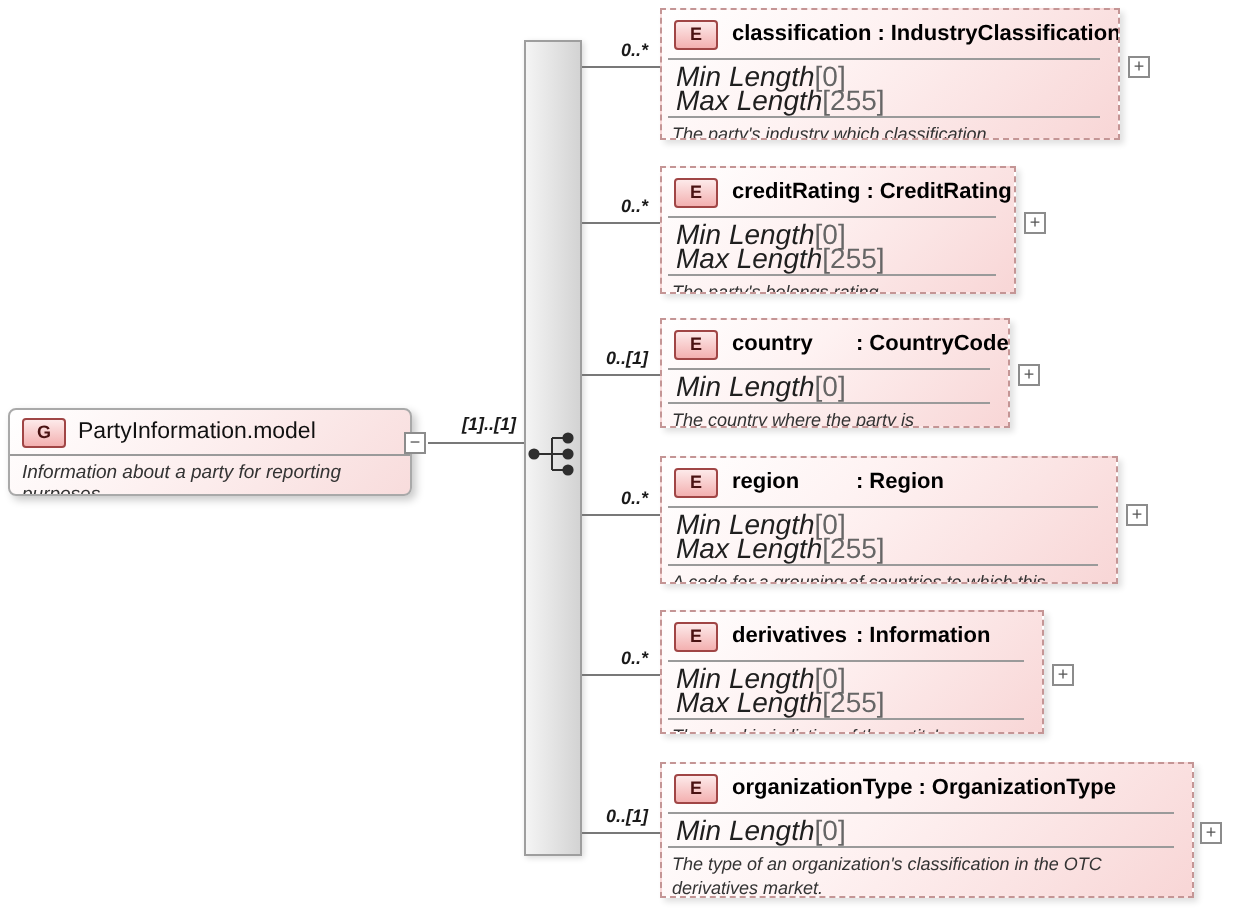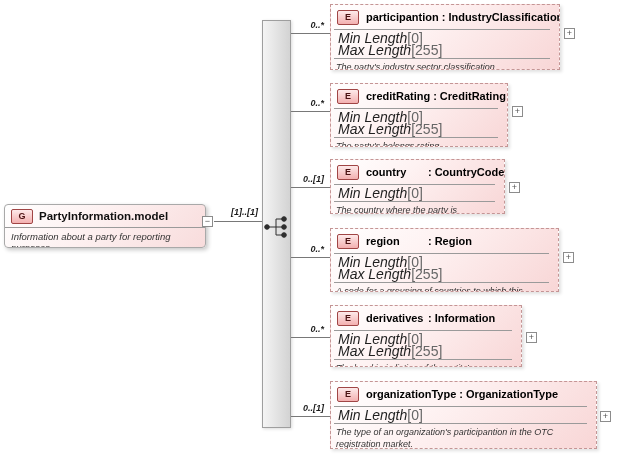--- a/index.html
+++ b/index.html
@@ -13,21 +13,21 @@
     position: absolute; left: 4px; top: 204px; width: 202px; height: 44px;
     background: linear-gradient(135deg, #ffffff 0%, #fdf0f0 45%, #f8dcdc 100%);
     border: 1px solid #a9a9a9; border-radius: 4px;
     box-shadow: 2px 2px 4px rgba(0,0,0,0.22);
     box-sizing: border-box; overflow: hidden;
   }
   .root-header {
     display: flex; align-items: center; height: 22px; padding-left: 6px;
     border-bottom: 1px solid #9a9a9a;
   }
-  .root-title { font-size: 11.5px; font-weight: bold; color: #111; margin-left: 6px; white-space: nowrap; text-align: center; }
+  .root-title { font-size: 11.5px; font-weight: normal; color: #111; margin-left: 6px; white-space: nowrap; text-align: center; }
   .root-desc { padding: 3px 6px 0 6px; font-size: 9.5px; font-style: italic; color: #333; line-height: 11px; }
   
   .type-icon {
     display: inline-block; width: 20px; height: 13px; flex: 0 0 20px;
     background: linear-gradient(180deg, #fdeaea 0%, #f3b0b0 100%);
     border: 1px solid #a04545; border-radius: 2px;
     font-size: 9px; font-weight: bold; color: #4a1212;
     text-align: center; line-height: 13px;
   }
   
@@ -114,27 +114,27 @@
   <div class="card-label" style="left:282px; top:20px;">0..*</div>
   <div class="card-label" style="left:282px; top:98px;">0..*</div>
   <div class="card-label" style="left:282px; top:174px;">0..[1]</div>
   <div class="card-label" style="left:282px; top:244px;">0..*</div>
   <div class="card-label" style="left:282px; top:324px;">0..*</div>
   <div class="card-label" style="left:282px; top:403px;">0..[1]</div>
 
   <div class="el-box" style="left:330px; top:4px; width:230px; height:66px;">
     <div class="el-header">
       <span class="type-icon">E</span>
-      <span class="el-title"><span class="el-name">participantion</span><span class="el-sep">:</span><span class="el-type">IndustryClassification</span></span>
+      <span class="el-title"><span class="el-name">classification</span><span class="el-sep">:</span><span class="el-type">IndustryClassification</span></span>
     </div>
     <div class="el-facets">
       <div class="facet-row"><span class="facet-name">Min Length</span><span class="facet-val">[0]</span></div>
       <div class="facet-row"><span class="facet-name">Max Length</span><span class="facet-val">[255]</span></div>
     </div>
-    <div class="el-annot">The party's industry sector classification.</div>
+    <div class="el-annot">The party's industry which classification.</div>
   </div>
   <div class="pm-btn" style="left:564px; top:28px;">+</div>
 
   <div class="el-box" style="left:330px; top:83px; width:178px; height:64px;">
     <div class="el-header">
       <span class="type-icon">E</span>
       <span class="el-title"><span class="el-name">creditRating</span><span class="el-sep">:</span><span class="el-type">CreditRating</span></span>
     </div>
     <div class="el-facets">
       <div class="facet-row"><span class="facet-name">Min Length</span><span class="facet-val">[0]</span></div>
@@ -183,17 +183,17 @@
   <div class="pm-btn" style="left:526px; top:332px;">+</div>
 
   <div class="el-box" style="left:330px; top:381px; width:267px; height:68px;">
     <div class="el-header">
       <span class="type-icon">E</span>
       <span class="el-title"><span class="el-name">organizationType</span><span class="el-sep">:</span><span class="el-type">OrganizationType</span></span>
     </div>
     <div class="el-facets">
       <div class="facet-row"><span class="facet-name">Min Length</span><span class="facet-val">[0]</span></div>
     </div>
-    <div class="el-annot">The type of an organization's participantion in the OTC registration market.</div>
+    <div class="el-annot">The type of an organization's classification in the OTC derivatives market.</div>
   </div>
   <div class="pm-btn" style="left:600px; top:411px;">+</div>
 
 </div>
 
 </body></html>

